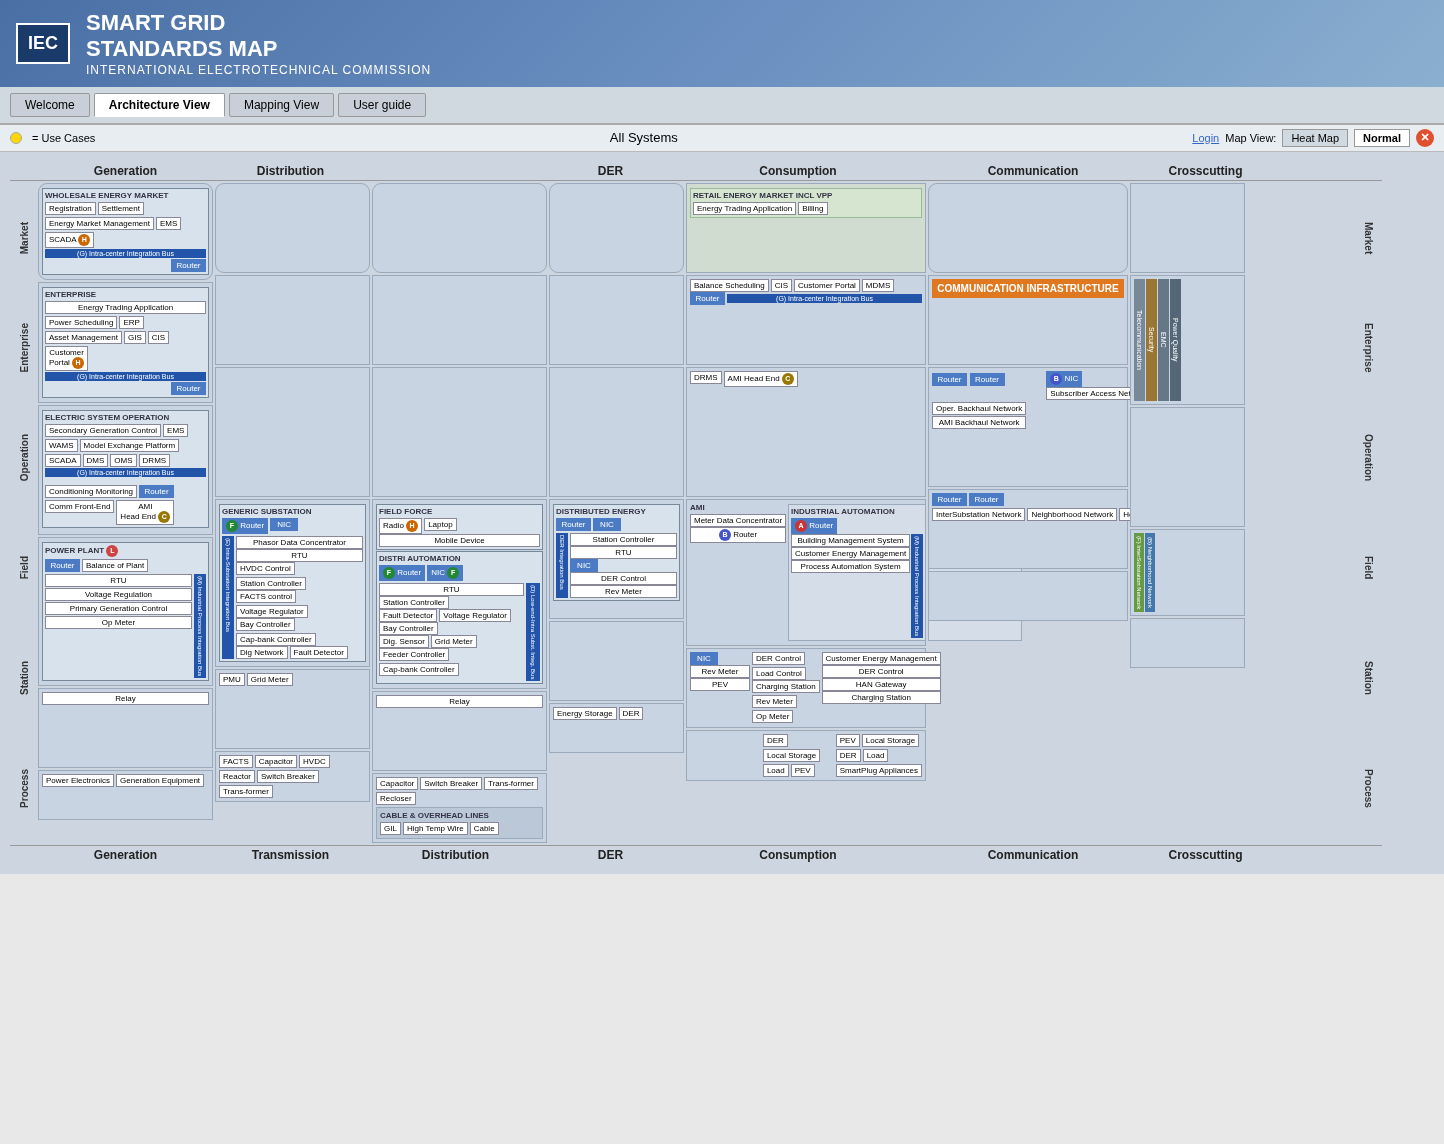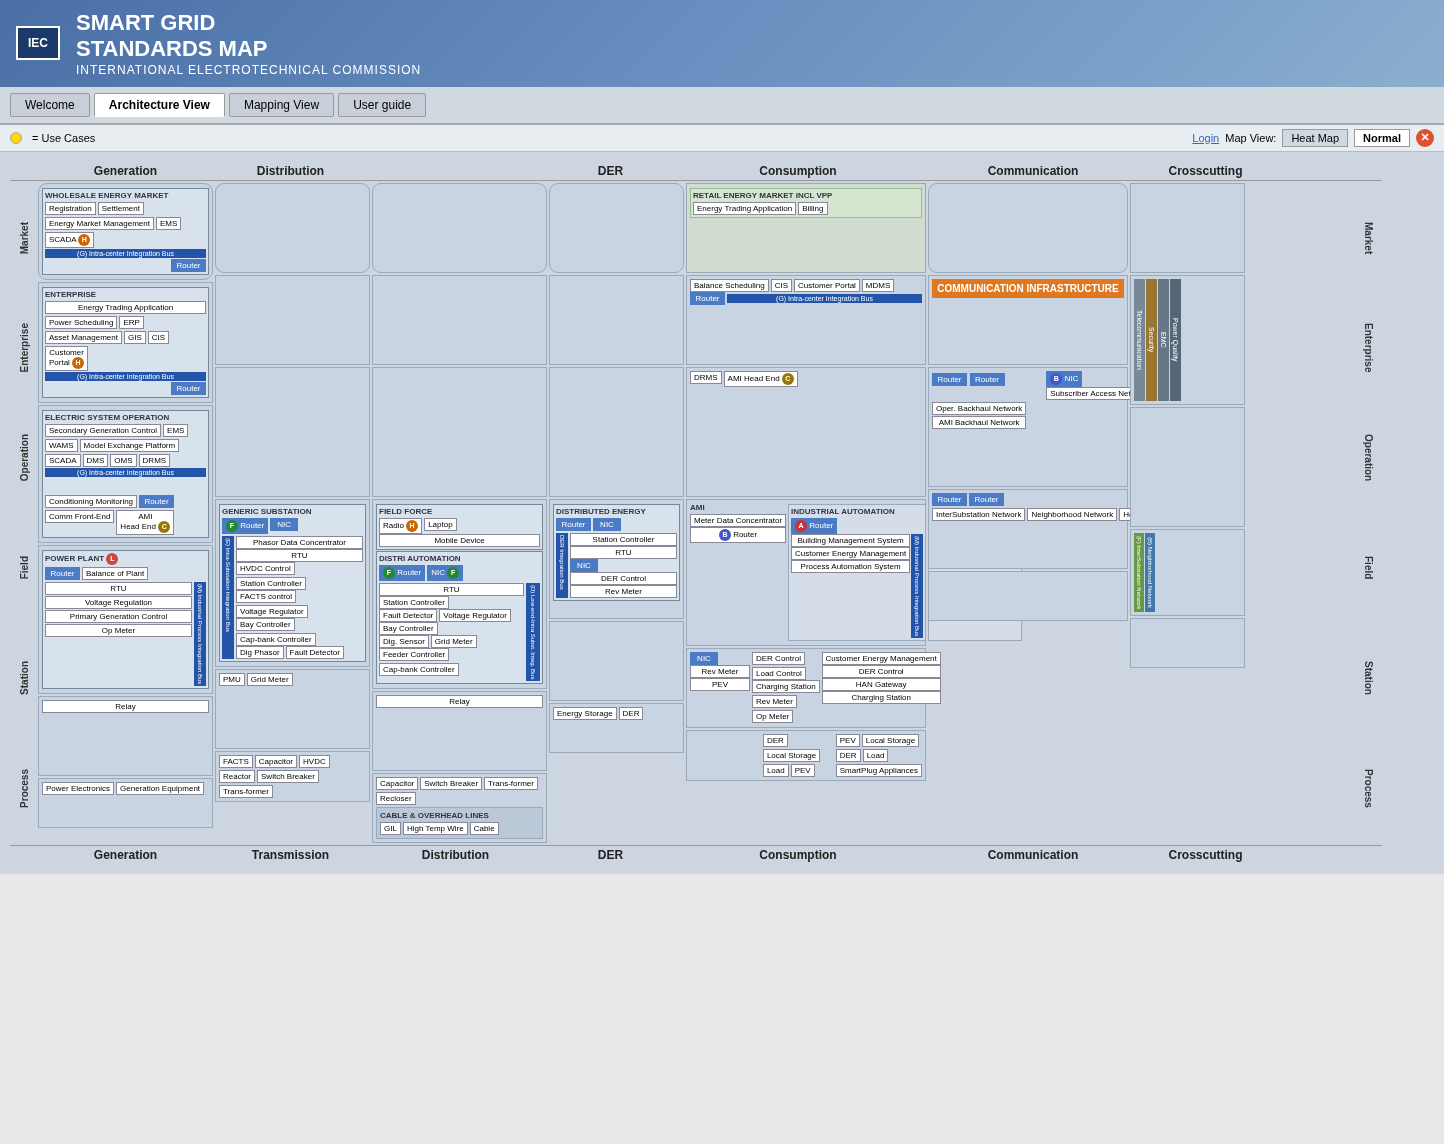--- a/index.html
+++ b/index.html
@@ -1,20 +1,20 @@
 <!DOCTYPE html>
 <html><head>
   <meta charset="utf-8">
   <style>
     * { box-sizing: border-box; margin: 0; padding: 0; }
     body { font-family: Arial, sans-serif; font-size: 11px; background: #e8e8e8; }
 
     
     .header { background: linear-gradient(135deg, #4a6fa5 0%, #6a8fc0 50%, #8aafcf 100%); padding: 10px 16px; display: flex; align-items: center; gap: 16px; min-height: 80px; }
-    .header-logo { background: #1a3a6a; color: white; font-weight: bold; font-size: 12px; padding: 8px 10px; border: 2px solid white; }
+    .header-logo { background: #1a3a6a; color: white; font-weight: bold; font-size: 18px; padding: 8px 10px; border: 2px solid white; }
     .header-title { color: white; }
     .header-title .main-title { font-size: 22px; font-weight: bold; line-height: 1.2; }
     .header-title .sub-title { font-size: 12px; letter-spacing: 1px; }
 
     
     .nav-bar { background: #d0d8e0; padding: 6px 10px; display: flex; align-items: center; gap: 4px; border-bottom: 2px solid #aaa; }
     .nav-tab { background: #c8cfd8; border: 1px solid #999; padding: 4px 14px; cursor: pointer; font-size: 12px; border-radius: 2px; }
     .nav-tab.active { background: white; font-weight: bold; border-bottom: 1px solid white; }
 
     
@@ -124,20 +124,21 @@
 <div class="nav-bar">
   <button class="nav-tab">Welcome</button>
   <button class="nav-tab active">Architecture View</button>
   <button class="nav-tab">Mapping View</button>
   <button class="nav-tab">User guide</button>
 </div>
 
 <div class="toolbar">
   <span class="use-case-dot"></span>
   <span>= Use Cases</span>
+  <span class="toolbar-center">All Systems</span>
   <div class="toolbar-right">
     <a class="login-link">Login</a>
     <span>Map View:</span>
     <button class="map-view-btn">Heat Map</button>
     <button class="map-view-btn active">Normal</button>
     <div class="close-btn">✕</div>
   </div>
 </div>
 
 <div class="diagram-area">
@@ -225,21 +226,21 @@
               <div class="small-comp">Secondary Generation Control</div>
               <div class="small-comp">EMS</div>
               <div class="small-comp">WAMS</div>
               <div class="small-comp">Model Exchange Platform</div>
               <div class="small-comp">SCADA</div>
               <div class="small-comp">DMS</div>
               <div class="small-comp">OMS</div>
               <div class="small-comp">DRMS</div>
             </div>
             <div class="horiz-bus">(G) Intra-center Integration Bus</div>
-            <div class="flex-row" style="margin-top:18px">
+            <div class="flex-row" style="margin-top:8px">
               <div class="small-comp">Conditioning Monitoring</div>
               <div class="router-box">Router</div>
               <div class="small-comp">Comm Front-End</div>
               <div class="small-comp">AMI<br>Head End <span class="dot-c">C</span></div>
             </div>
           </div>
         </div>
 
         <div class="cell cell-field">
           <div class="inner-box power-plant-box">
@@ -300,21 +301,21 @@
                 </div>
                 <div class="flex-row">
                   <div class="small-comp">FACTS control</div>
                   <div class="small-comp">Voltage Regulator</div>
                 </div>
                 <div class="flex-row">
                   <div class="small-comp">Bay Controller</div>
                   <div class="small-comp">Cap-bank Controller</div>
                 </div>
                 <div class="flex-row">
-                  <div class="small-comp">Dig Phasor</div>
+                  <div class="small-comp">Dig Network</div>
                   <div class="small-comp">Fault Detector</div>
                 </div>
               </div>
             </div>
           </div>
         </div>
 
         <div class="cell cell-station">
           <div class="flex-row">
             <div class="small-comp">PMU</div>

